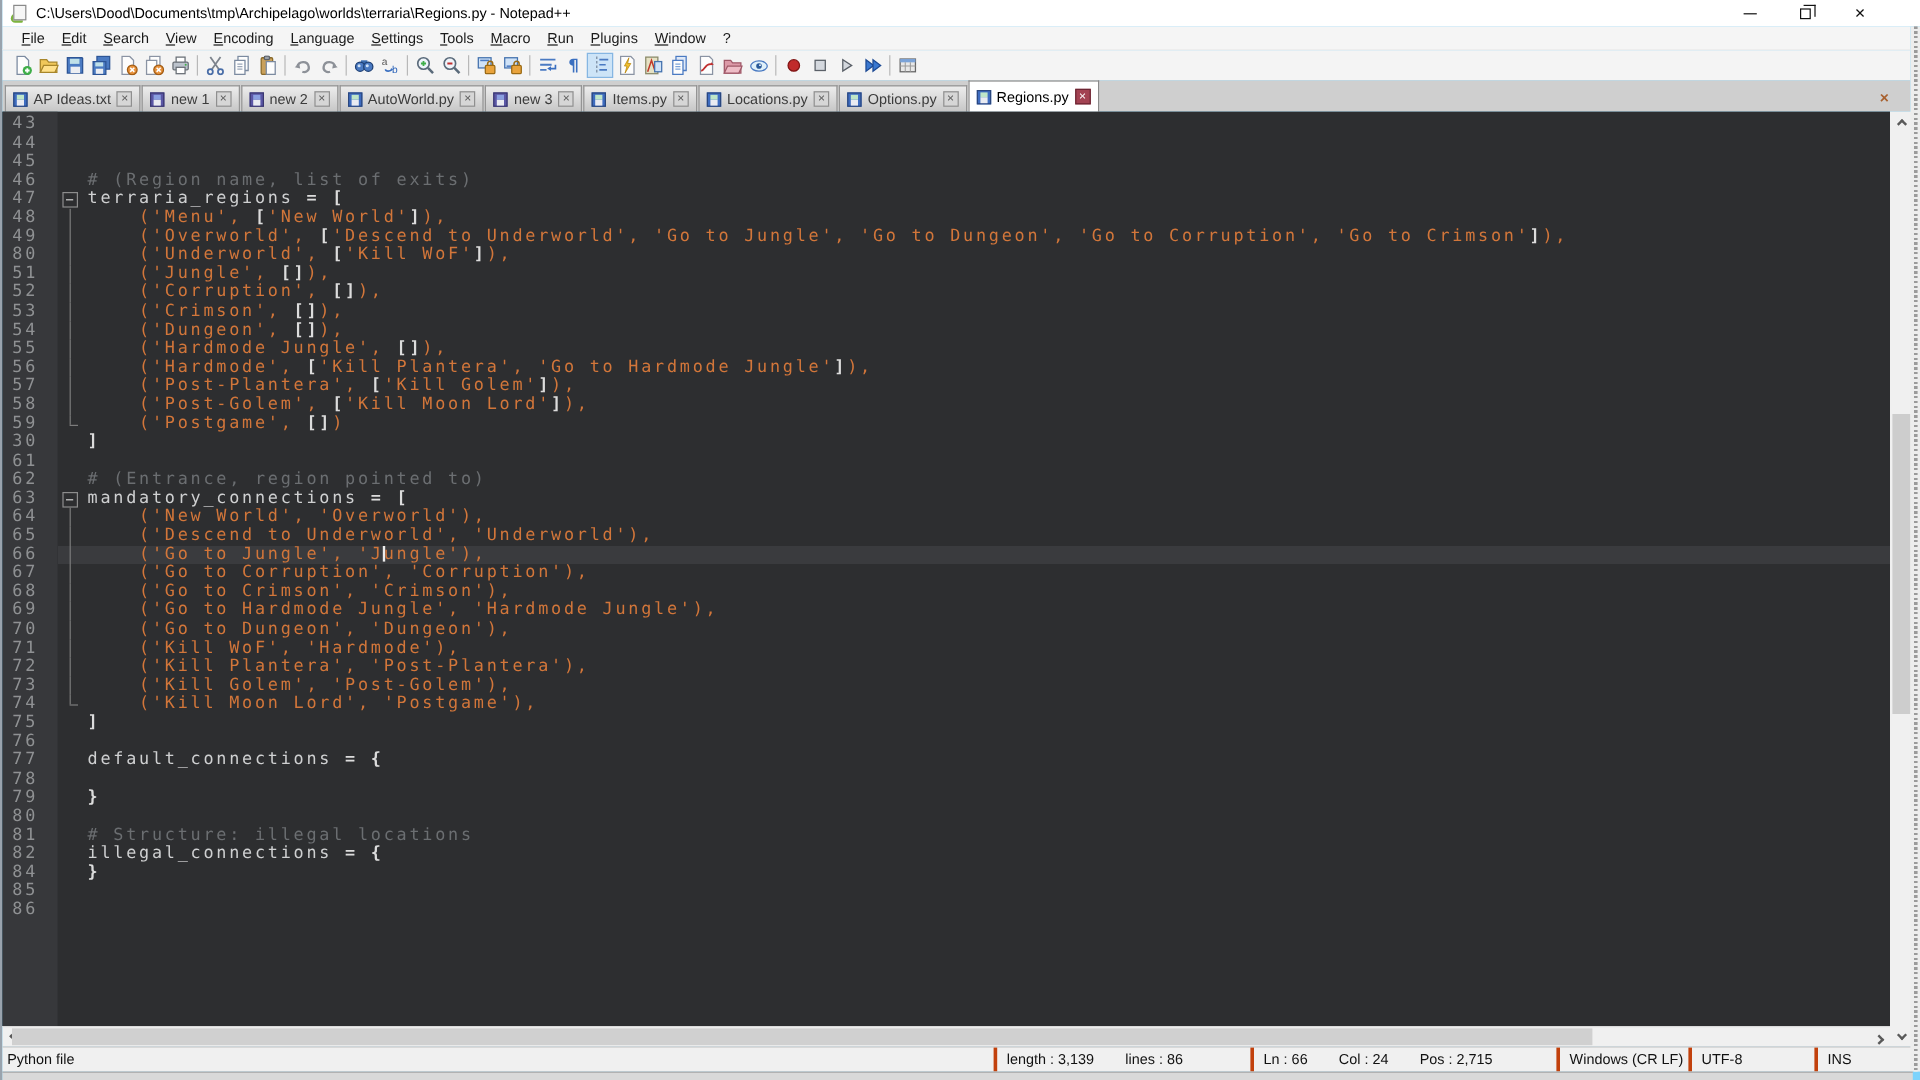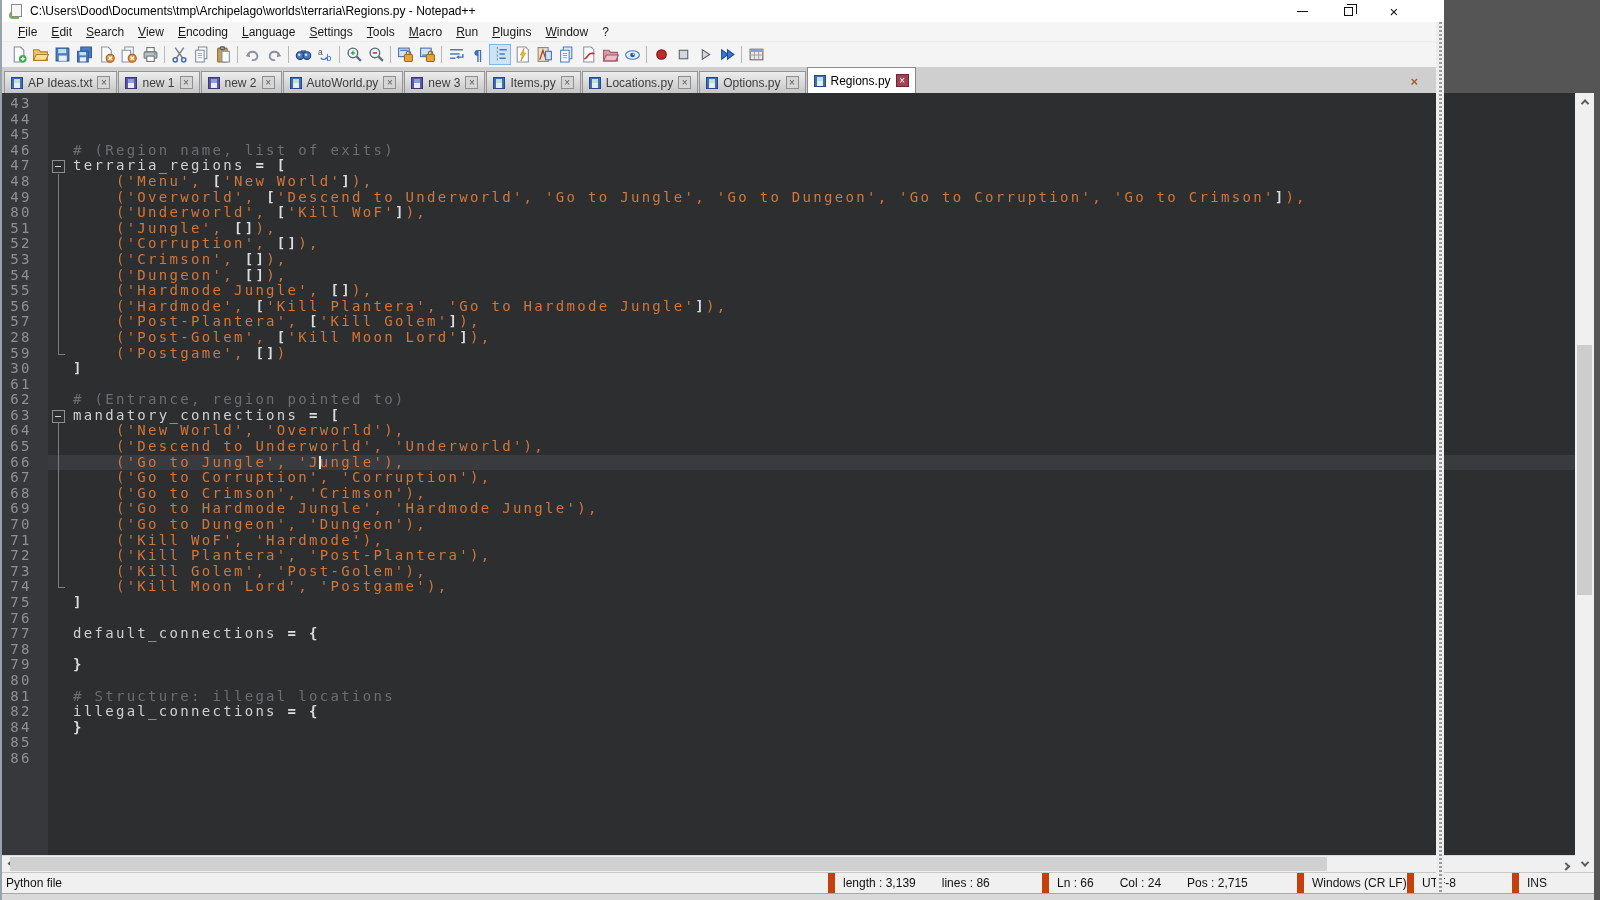--- a/index.html
+++ b/index.html
@@ -1,18 +1,18 @@
 <!DOCTYPE html>
 <html><head>
 <meta charset="utf-8">
 <style>
   * { margin:0; padding:0; box-sizing:border-box; }
   html,body { width:1600px; height:900px; overflow:hidden; background:#555; }
   .window {
-    position:relative; width:1444px; height:900px; background:#7dd3fc;
+    position:relative; width:1600px; height:900px; background:#7dd3fc;
     font-family:"Liberation Sans", sans-serif; border-left:2px solid #99a3ad;
   }
   
   .titlebar { position:absolute; left:0; top:0; right:0; height:22px; background:#ffffff; display:flex; align-items:center; }
   .appicon { width:15px; height:15px; margin:0 6px 0 7px; position:relative; flex:none; }
   .appicon .page { position:absolute; left:2px; top:0; width:11px; height:13px; background:#f6f6f6; border:1px solid #8a8a8a; }
   .appicon .cham { position:absolute; left:0; bottom:0; width:10px; height:8px; background:#7cb43e; border-radius:5px 5px 1px 4px; }
   .title-text { font-size:12px; color:#000; white-space:nowrap; }
   .winbtns { position:absolute; right:27px; top:0; height:22px; display:flex; }
   .wbtn { width:46px; height:22px; display:flex; align-items:center; justify-content:center; color:#111; }
@@ -73,21 +73,21 @@
   .chev.up { transform:rotate(45deg) translate(1px,1px); }
   .chev.down { transform:rotate(225deg) translate(1px,1px); }
   .chev.left { transform:rotate(-45deg) translate(1px,-1px); }
   .chev.right { transform:rotate(135deg) translate(1px,-1px); }
   .hscroll { position:absolute; left:0; top:855px; width:1573px; height:17px; background:#f0f0f0; border-top:1px solid #dadada; }
   .hthumb { position:absolute; left:8px; top:1px; width:1317px; height:14px; background:#d0d0d0; }
   .harr-l { left:0; top:0; height:17px; }
   .harr-r { right:0; top:0; height:17px; }
   
   .statusbar { position:absolute; left:0; top:872px; width:1592px; height:21px; background:#f0f0f0; border-top:1px solid #c8c8c8; font-size:12px; color:#111; }
-  .pane { position:absolute; top:0; height:100%; display:flex; align-items:center; gap:26px; padding-left:8px; border-left:7px solid #c2410c; white-space:nowrap; overflow:hidden; }
+  .pane { position:absolute; top:0; height:100%; display:flex; align-items:center; gap:26px; padding-left:8px; border-left:3px solid #c2410c; white-space:nowrap; overflow:hidden; }
   .pane.first { border-left:none; padding-left:4px; }
   
   .right-edge { position:absolute; right:0; top:22px; width:8px; height:871px; background:#ededed;
                 background-image:repeating-linear-gradient(to bottom, #9a9a9a 0 2px, #ededed 2px 4px);
                 background-size:3px 100%; background-repeat:no-repeat; background-position:3px 0; }
   .bottom-edge { position:absolute; left:0; top:893px; width:1592px; height:7px; background:#d9d9d9; border-top:1px solid #a8a8a8; }
 </style>
 </head>
 <body>
 
@@ -414,21 +414,21 @@
         <div class="cl"><span class="ln">48</span><span class="fm f-bar"></span><span class="tx"><span class="sg-s">    ('Menu', </span><span class="sg-o">[</span><span class="sg-s">'New World'</span><span class="sg-o">]</span><span class="sg-s">),</span></span></div>
         <div class="cl"><span class="ln">49</span><span class="fm f-bar"></span><span class="tx"><span class="sg-s">    ('Overworld', </span><span class="sg-o">[</span><span class="sg-s">'Descend to Underworld', 'Go to Jungle', 'Go to Dungeon', 'Go to Corruption', 'Go to Crimson'</span><span class="sg-o">]</span><span class="sg-s">),</span></span></div>
         <div class="cl"><span class="ln">80</span><span class="fm f-bar"></span><span class="tx"><span class="sg-s">    ('Underworld', </span><span class="sg-o">[</span><span class="sg-s">'Kill WoF'</span><span class="sg-o">]</span><span class="sg-s">),</span></span></div>
         <div class="cl"><span class="ln">51</span><span class="fm f-bar"></span><span class="tx"><span class="sg-s">    ('Jungle', </span><span class="sg-o">[]</span><span class="sg-s">),</span></span></div>
         <div class="cl"><span class="ln">52</span><span class="fm f-bar"></span><span class="tx"><span class="sg-s">    ('Corruption', </span><span class="sg-o">[]</span><span class="sg-s">),</span></span></div>
         <div class="cl"><span class="ln">53</span><span class="fm f-bar"></span><span class="tx"><span class="sg-s">    ('Crimson', </span><span class="sg-o">[]</span><span class="sg-s">),</span></span></div>
         <div class="cl"><span class="ln">54</span><span class="fm f-bar"></span><span class="tx"><span class="sg-s">    ('Dungeon', </span><span class="sg-o">[]</span><span class="sg-s">),</span></span></div>
         <div class="cl"><span class="ln">55</span><span class="fm f-bar"></span><span class="tx"><span class="sg-s">    ('Hardmode Jungle', </span><span class="sg-o">[]</span><span class="sg-s">),</span></span></div>
         <div class="cl"><span class="ln">56</span><span class="fm f-bar"></span><span class="tx"><span class="sg-s">    ('Hardmode', </span><span class="sg-o">[</span><span class="sg-s">'Kill Plantera', 'Go to Hardmode Jungle'</span><span class="sg-o">]</span><span class="sg-s">),</span></span></div>
         <div class="cl"><span class="ln">57</span><span class="fm f-bar"></span><span class="tx"><span class="sg-s">    ('Post-Plantera', </span><span class="sg-o">[</span><span class="sg-s">'Kill Golem'</span><span class="sg-o">]</span><span class="sg-s">),</span></span></div>
-        <div class="cl"><span class="ln">28</span><span class="fm f-bar"></span><span class="tx"><span class="sg-s">    ('Post-Golem', </span><span class="sg-o">[</span><span class="sg-s">'Kill Moon Lord'</span><span class="sg-o">]</span><span class="sg-s">),</span></span></div>
+        <div class="cl"><span class="ln">58</span><span class="fm f-bar"></span><span class="tx"><span class="sg-s">    ('Post-Golem', </span><span class="sg-o">[</span><span class="sg-s">'Kill Moon Lord'</span><span class="sg-o">]</span><span class="sg-s">),</span></span></div>
         <div class="cl"><span class="ln">59</span><span class="fm f-end"></span><span class="tx"><span class="sg-s">    ('Postgame', </span><span class="sg-o">[]</span><span class="sg-s">)</span></span></div>
         <div class="cl"><span class="ln">30</span><span class="fm"></span><span class="tx"><span class="sg-o">]</span></span></div>
         <div class="cl"><span class="ln">61</span><span class="fm"></span><span class="tx"></span></div>
         <div class="cl"><span class="ln">62</span><span class="fm"></span><span class="tx"><span class="sg-c"># (Entrance, region pointed to)</span></span></div>
         <div class="cl"><span class="ln">63</span><span class="fm f-box"></span><span class="tx"><span class="sg-p">mandatory_connections </span><span class="sg-o">= [</span></span></div>
         <div class="cl"><span class="ln">64</span><span class="fm f-bar"></span><span class="tx"><span class="sg-s">    ('New World', 'Overworld'),</span></span></div>
         <div class="cl"><span class="ln">65</span><span class="fm f-bar"></span><span class="tx"><span class="sg-s">    ('Descend to Underworld', 'Underworld'),</span></span></div>
         <div class="cl cur"><span class="ln">66</span><span class="fm f-bar"></span><span class="tx"><span class="sg-s">    ('Go to Jungle', 'J</span><span class="caret"></span><span class="sg-s">ungle'),</span></span></div>
         <div class="cl"><span class="ln">67</span><span class="fm f-bar"></span><span class="tx"><span class="sg-s">    ('Go to Corruption', 'Corruption'),</span></span></div>
         <div class="cl"><span class="ln">68</span><span class="fm f-bar"></span><span class="tx"><span class="sg-s">    ('Go to Crimson', 'Crimson'),</span></span></div>

